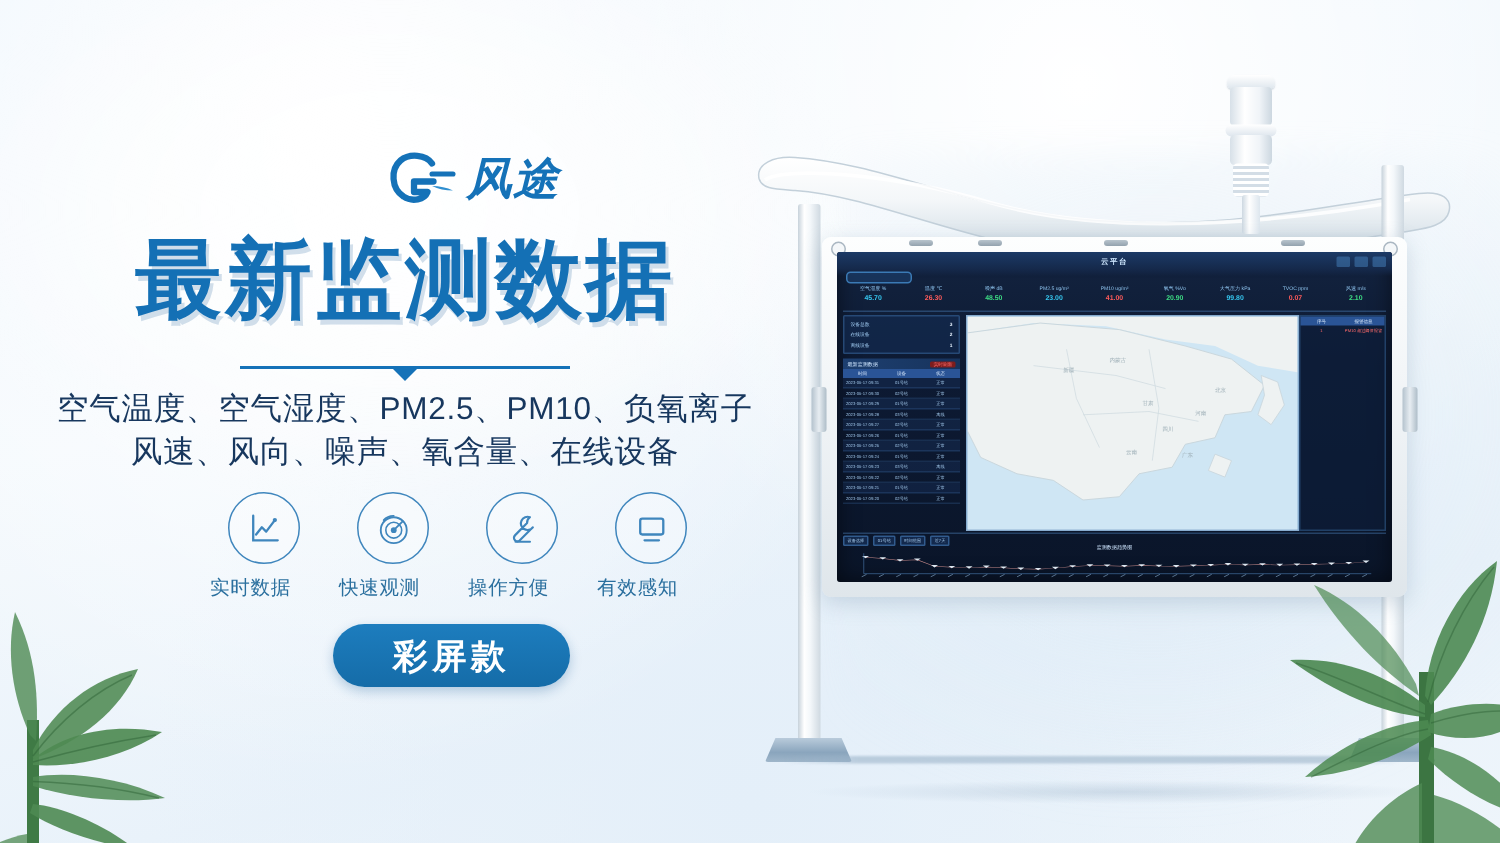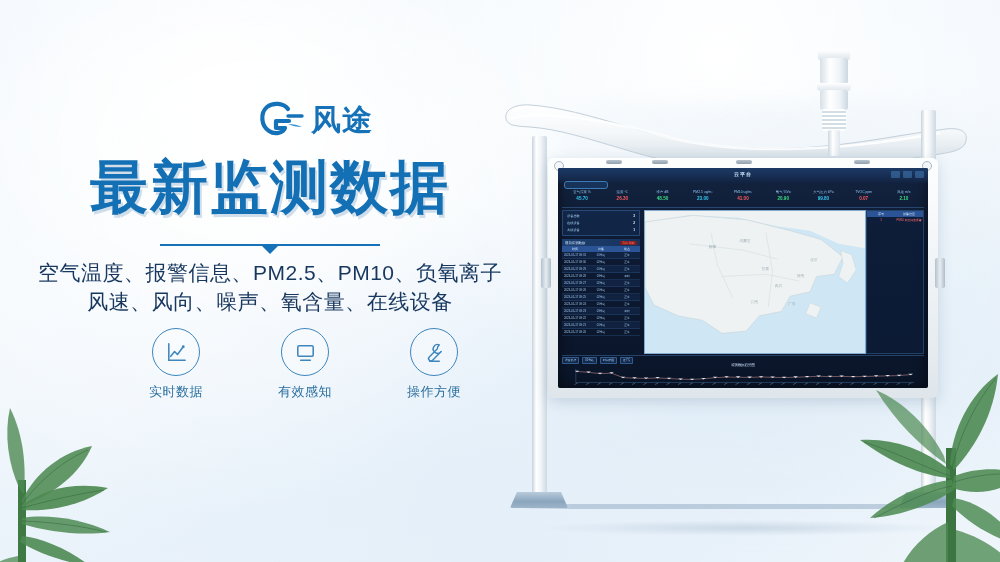--- a/index.html
+++ b/index.html
@@ -30,21 +30,21 @@
     filter:blur(10px);
   }
 
   
   .left{position:absolute;left:0;top:0;width:540px;height:562px;}
 
   .logo{position:absolute;left:258px;top:100px;display:flex;align-items:center;gap:7px;}
   .logo-mark{width:46px;height:40px;position:relative;}
   .logo-text{
     font-size:30px;font-weight:bold;color:#1572b8;letter-spacing:1px;
-    line-height:1;font-family:"Liberation Sans","DejaVu Sans",sans-serif;
+    line-height:1;font-family:"Liberation Sans","DejaVu Sans",sans-serif;font-style:italic;
   }
 
   .title{
     position:absolute;left:0;top:158px;width:540px;text-align:center;
     font-size:58px;font-weight:bold;color:#1470b5;letter-spacing:2px;
     line-height:1;
     text-shadow:2px 3px 0 rgba(155,185,210,.45);
     white-space:nowrap;
   }
 
@@ -59,21 +59,21 @@
   .subtitle{
     position:absolute;left:0;top:258px;width:540px;text-align:center;
     color:#17375e;font-size:21px;line-height:29px;letter-spacing:.5px;
     font-family:"Liberation Sans","DejaVu Sans",sans-serif;
   }
 
   .features{
     position:absolute;left:140px;top:328px;width:330px;
     display:flex;justify-content:space-between;
   }
-  .feature{width:72px;text-align:center;}
+  .feature{width:72px;}
   .feat-circle{
     width:46px;height:46px;border-radius:50%;border:1.6px solid #3f86bd;
     margin:0 auto;display:flex;align-items:center;justify-content:center;
     background:rgba(255,255,255,.25);
   }
   .feat-label{
     margin-top:7px;font-size:13px;color:#2a6f9e;letter-spacing:.5px;
     white-space:nowrap;
   }
 
@@ -287,60 +287,73 @@
     </div>
 
     <div class="title">最新监测数据</div>
 
     <div class="rule">
       <div class="rule-line"></div>
       <div class="rule-tri"></div>
     </div>
 
     <div class="subtitle">
-      <div>空气温度、报警信息、PM2.5、PM10、负氧离子</div>
+      <div>空气温度、空气湿度、PM2.5、PM10、负氧离子</div>
       <div>风速、风向、噪声、氧含量、在线设备</div>
     </div>
 
     <div class="features">
 
       <div class="feature">
         <div class="feat-circle">
           <svg viewBox="0 0 26 26" width="25" height="25">
             <path d="M5 4 L5 21 L22 21" fill="none" stroke="#3f86bd" stroke-width="1.6" stroke-linecap="round"></path>
             <path d="M7 17 L11 12 L14 15 L20 7" fill="none" stroke="#3f86bd" stroke-width="1.6" stroke-linecap="round" stroke-linejoin="round"></path>
             <circle cx="20" cy="7" r="1.5" fill="#3f86bd"></circle>
           </svg>
         </div>
         <div class="feat-label">实时数据</div>
       </div>
 
+      <div class="feature">
+        <div class="feat-circle">
+          <svg viewBox="0 0 26 26" width="25" height="25">
+            <circle cx="13" cy="14" r="9" fill="none" stroke="#3f86bd" stroke-width="1.3"></circle>
+            <circle cx="13" cy="14" r="5.5" fill="none" stroke="#3f86bd" stroke-width="1.1"></circle>
+            <circle cx="13" cy="14" r="2" fill="#3f86bd"></circle>
+            <path d="M13 14 L19 8" stroke="#3f86bd" stroke-width="1.3" stroke-linecap="round"></path>
+            <path d="M6 7 A9 9 0 0 1 13 4" fill="none" stroke="#3f86bd" stroke-width="1.2" stroke-linecap="round"></path>
+          </svg>
+        </div>
+        <div class="feat-label">快速观测</div>
+      </div>
+
+      <div class="feature">
+        <div class="feat-circle">
+          <svg viewBox="0 0 26 26" width="25" height="25">
+            <path d="M18 5 A4.6 4.6 0 1 0 20 12 L11 21 A2.2 2.2 0 0 1 7.6 17.6 L16 9 A4.6 4.6 0 0 1 18 5 Z" fill="none" stroke="#3f86bd" stroke-width="1.5" stroke-linejoin="round"></path>
+            <path d="M8 22 L18 22" stroke="#3f86bd" stroke-width="1.5" stroke-linecap="round"></path>
+          </svg>
+        </div>
+        <div class="feat-label">操作方便</div>
+      </div>
 
       <div class="feature">
         <div class="feat-circle">
           <svg viewBox="0 0 26 26" width="25" height="25">
             <rect x="5" y="6" width="16" height="11" rx="1.5" fill="none" stroke="#3f86bd" stroke-width="1.6"></rect>
             <path d="M8 21 L18 21" stroke="#3f86bd" stroke-width="1.6" stroke-linecap="round"></path>
           </svg>
         </div>
         <div class="feat-label">有效感知</div>
       </div>
 
-      <div class="feature">
-        <div class="feat-circle">
-          <svg viewBox="0 0 26 26" width="25" height="25">
-            <path d="M18 5 A4.6 4.6 0 1 0 20 12 L11 21 A2.2 2.2 0 0 1 7.6 17.6 L16 9 A4.6 4.6 0 0 1 18 5 Z" fill="none" stroke="#3f86bd" stroke-width="1.5" stroke-linejoin="round"></path>
-            <path d="M8 22 L18 22" stroke="#3f86bd" stroke-width="1.5" stroke-linecap="round"></path>
-          </svg>
-        </div>
-        <div class="feat-label">操作方便</div>
-      </div>
-
     </div>
 
+    <div class="badge">彩屏款</div>
   </div>
 
   <div class="product">
 
     <div class="canopy">
       <svg viewBox="0 0 470 90" width="470" height="90">
         <defs>
           <linearGradient id="cg" x1="0" y1="0" x2="0" y2="1">
             <stop offset="0%" stop-color="#ffffff"></stop>
             <stop offset="42%" stop-color="#f4f7f9"></stop>

